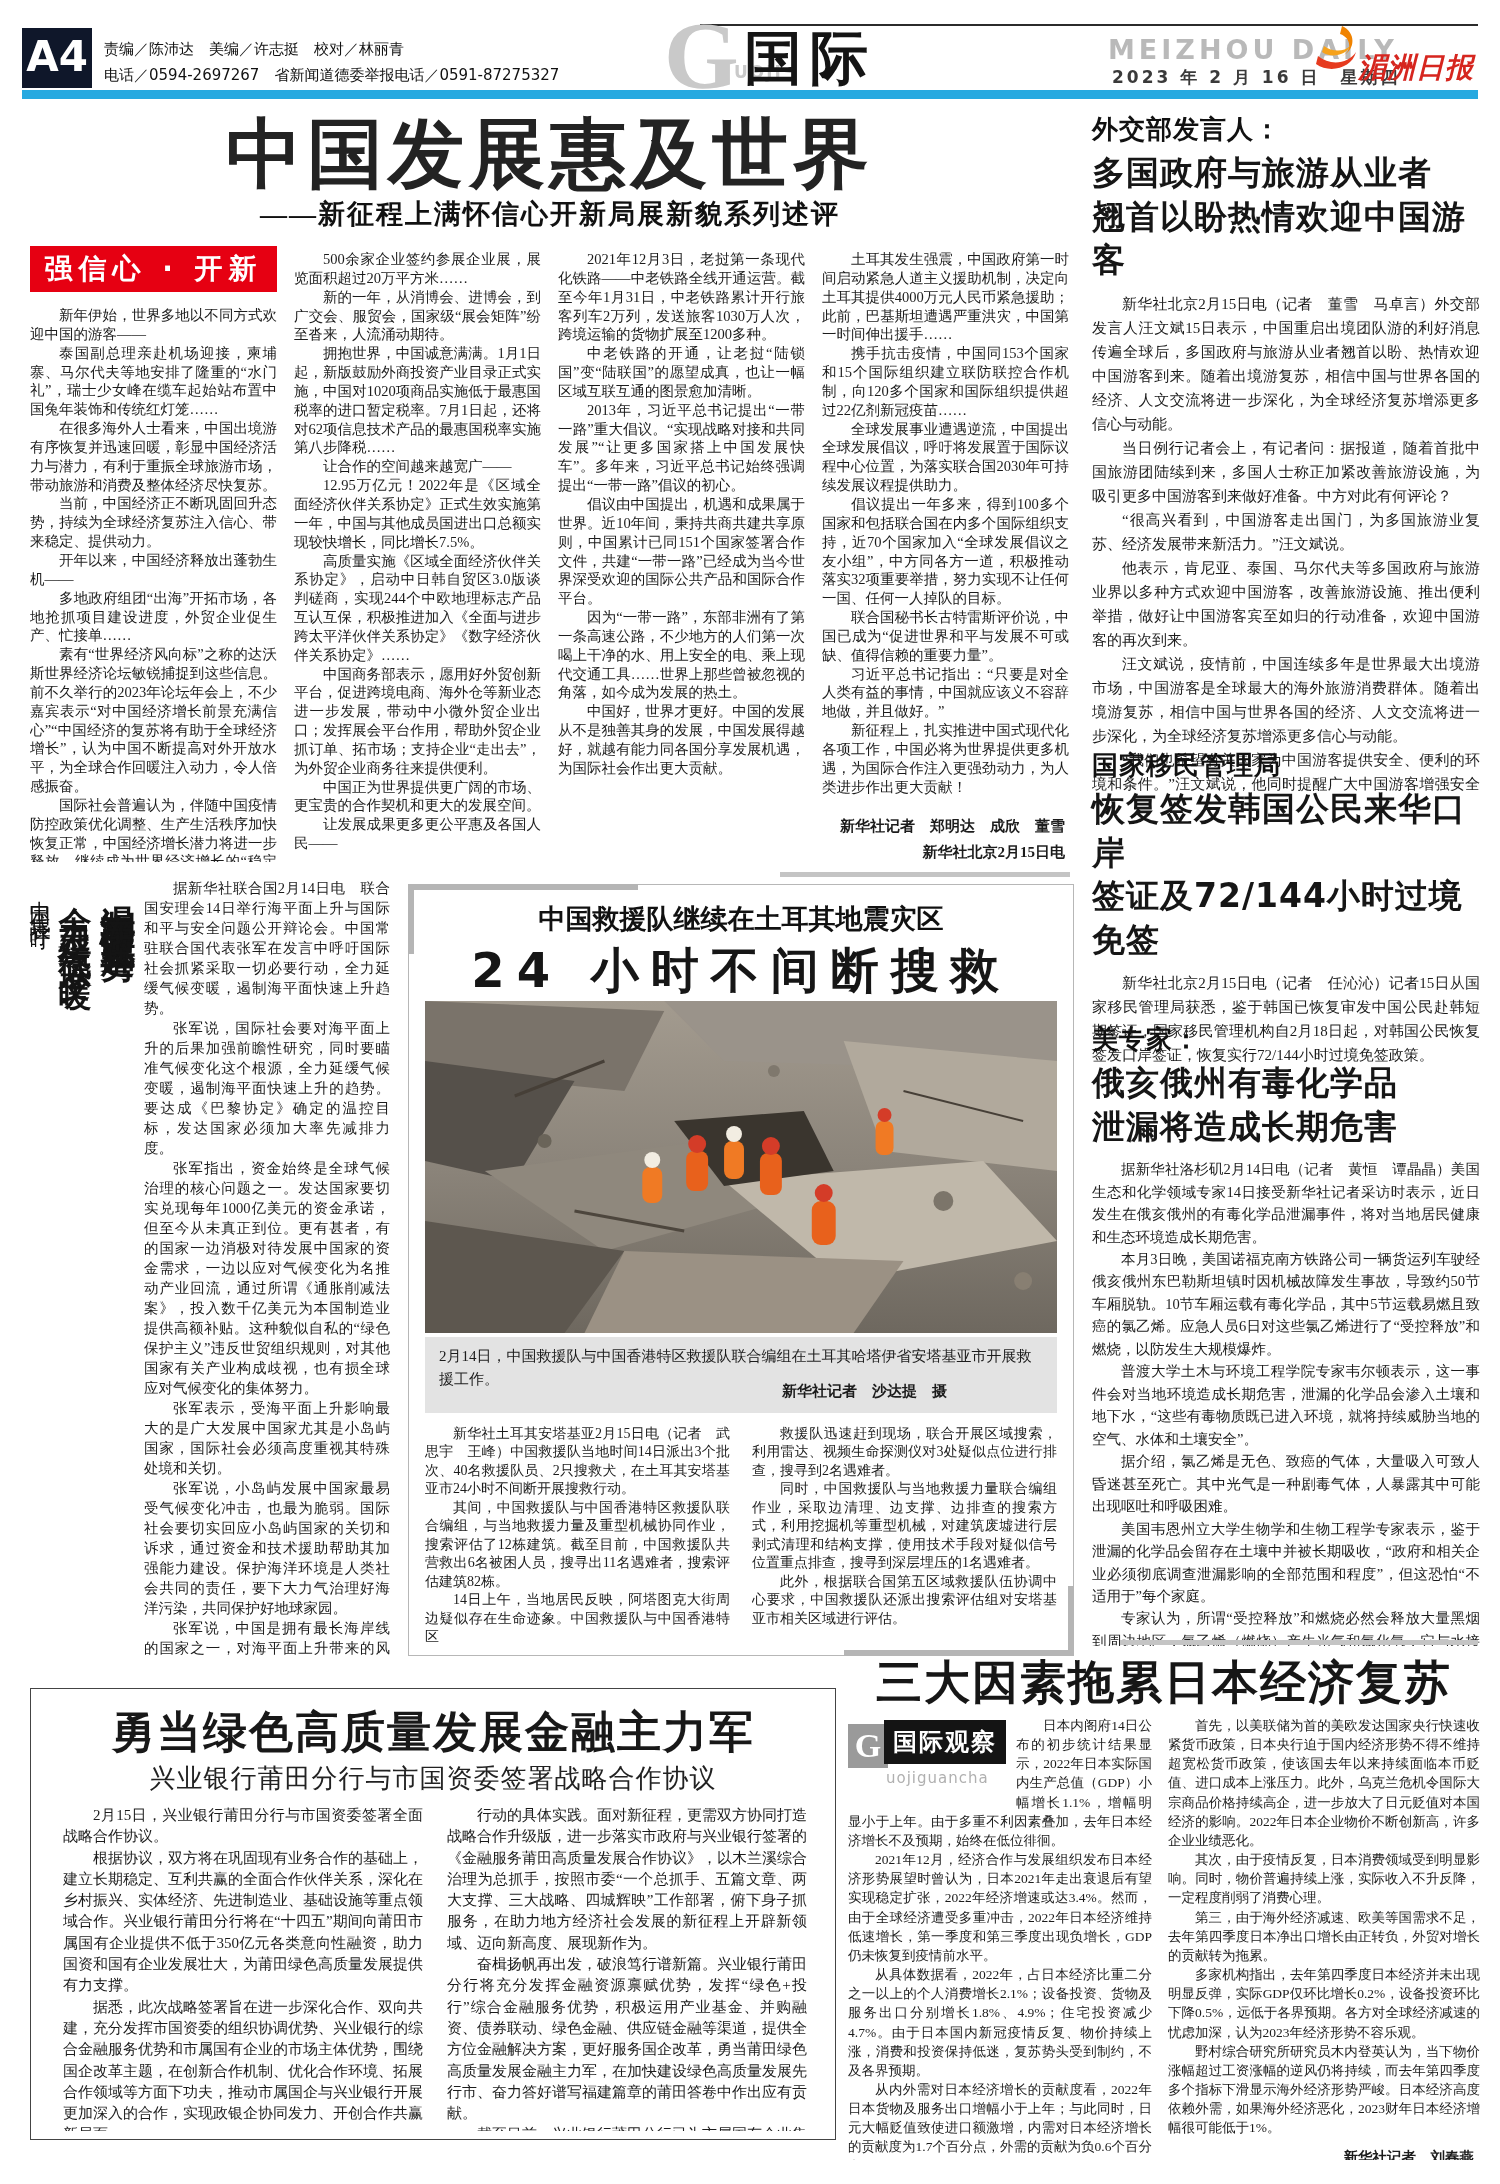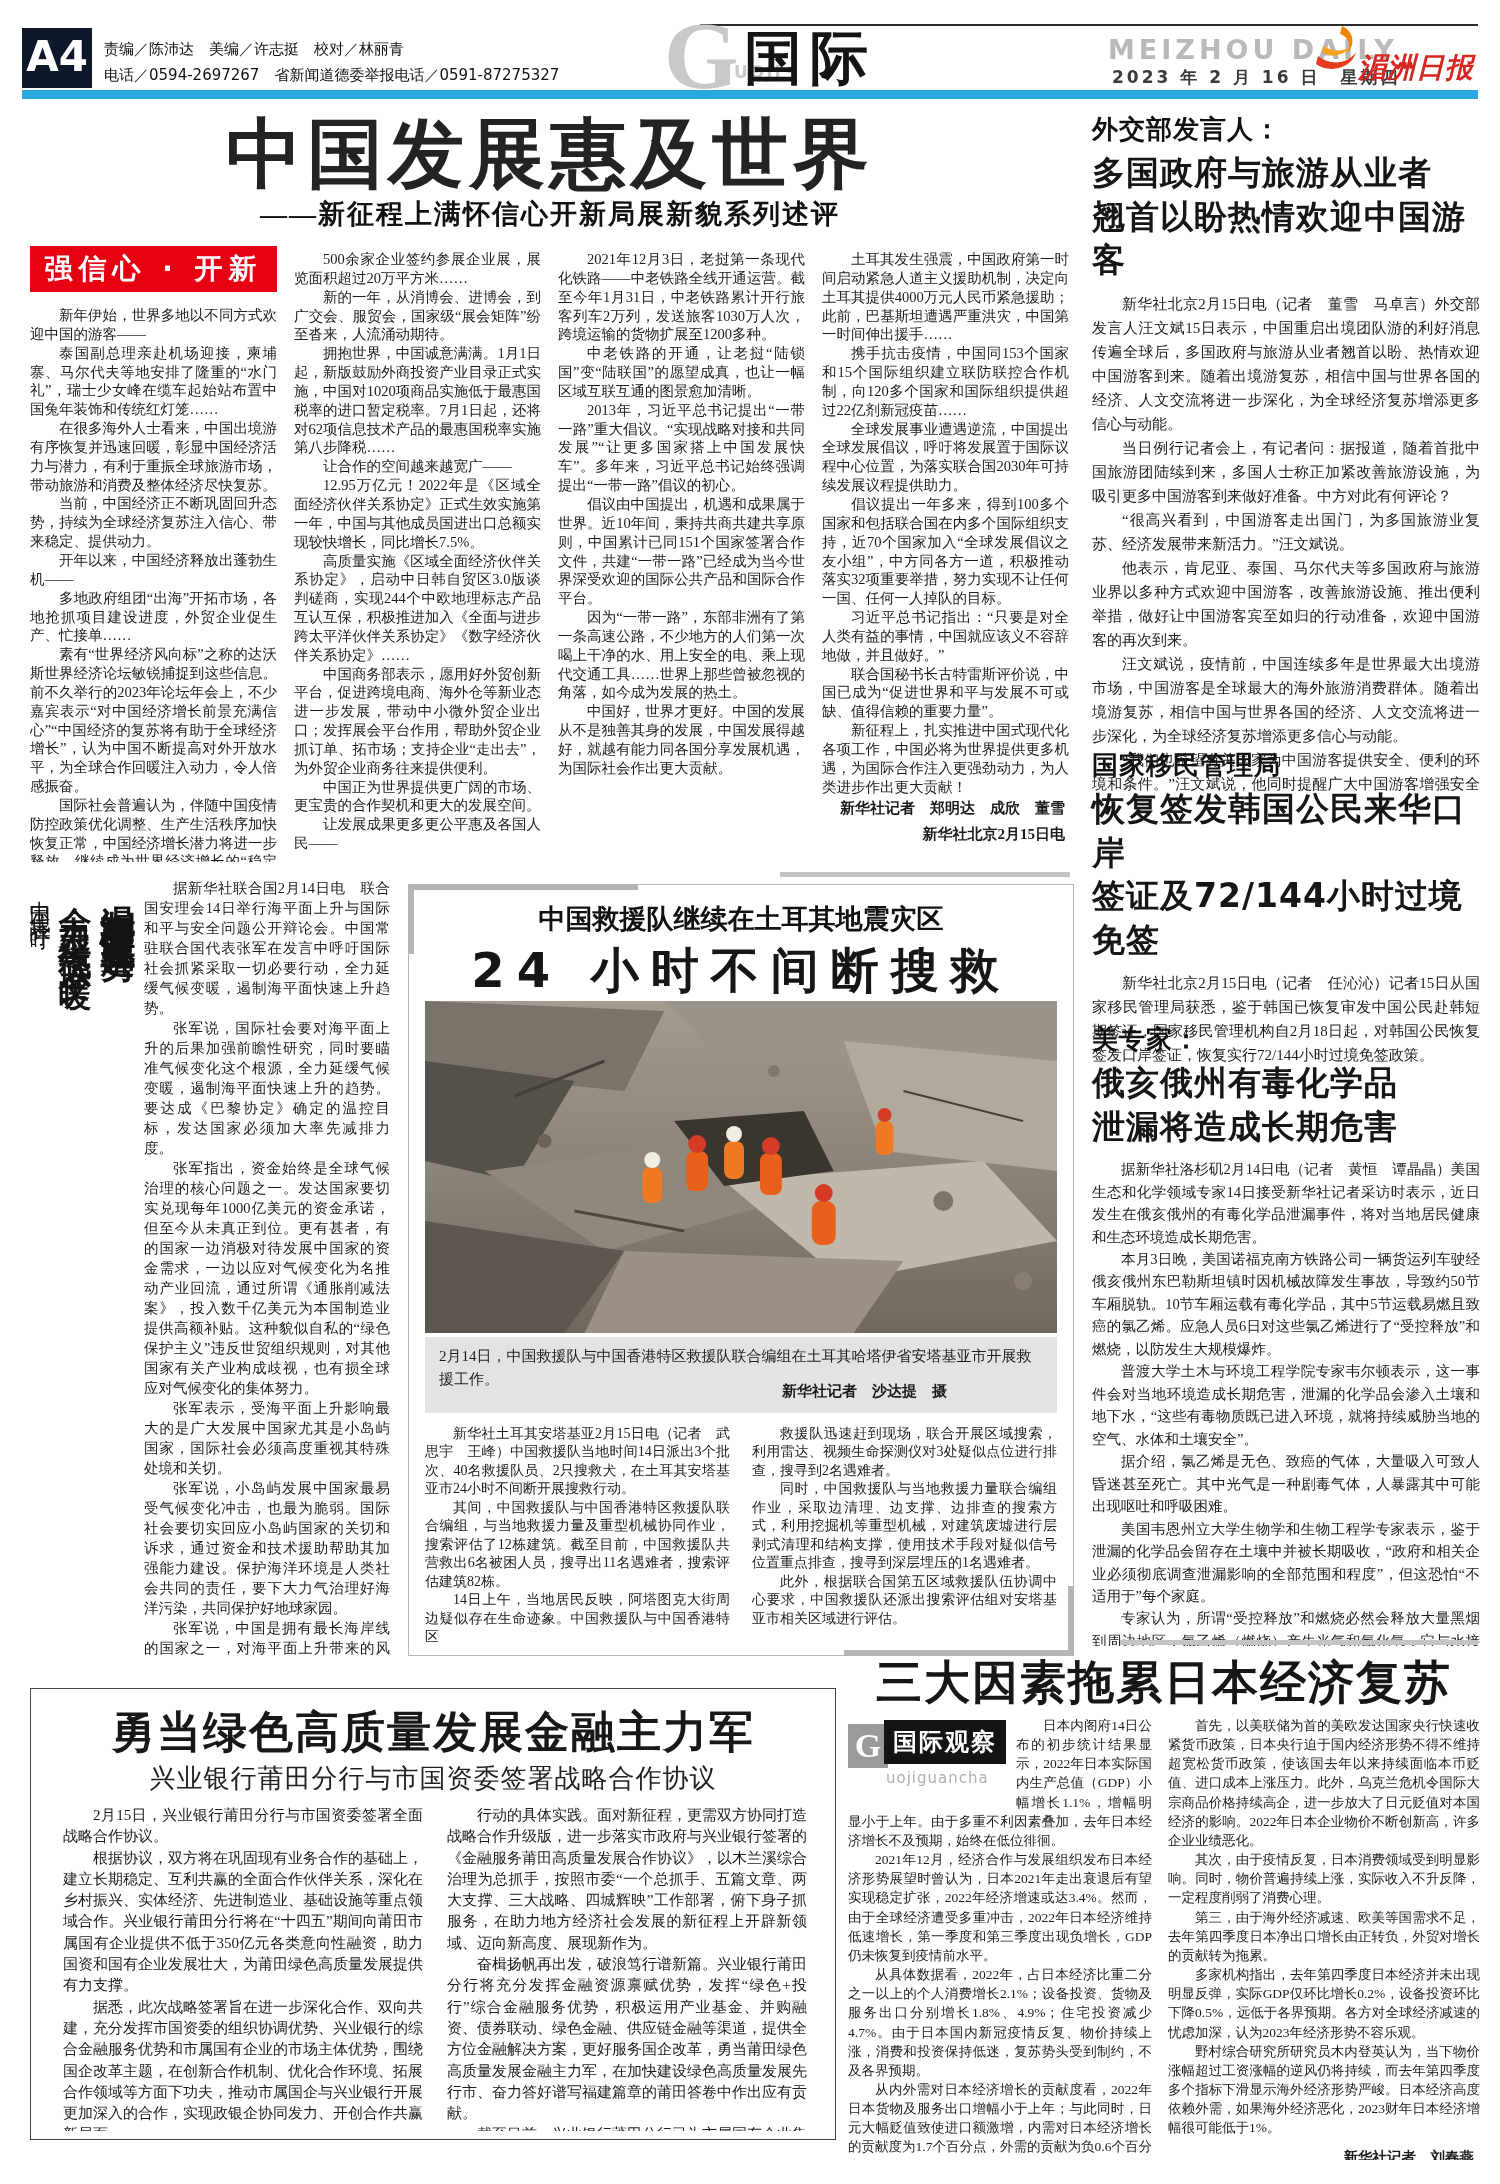--- a/index.html
+++ b/index.html
@@ -30,21 +30,21 @@
   .lead-subhead { left:30px; top:196px; width:1040px; text-align:center; font-size:27px; font-weight:600;
                   color:#111; letter-spacing:2px; }
   .lead-badge { left:30px; top:246px; width:247px; height:46px; background:#e60012; color:#fff;
                 font-size:28px; font-weight:bold; text-align:center; line-height:46px; letter-spacing:6px; }
   .lead-col { top:250px; width:247px; height:612px; overflow:hidden; font-size:14.5px; line-height:1.3; }
   .lead-col p, .body-col p { text-indent:2em; text-align:justify; margin:0; }
   #lead-c1 { left:30px;  top:306px; height:556px; }
   #lead-c2 { left:294px; }
   #lead-c3 { left:558px; }
   #lead-c4 { left:822px; }
-  .lead-byline { text-align:right; font-weight:bold; margin-top:0; font-size:15px; line-height:1.7; padding-right:4px; }
+  .lead-byline { text-align:right; font-weight:bold; margin-top:18px; font-size:15px; line-height:1.7; padding-right:4px; }
   .lead-rule { left:780px; top:872px; width:290px; height:5px; background:#c4c4c4; }
 
   
   .rail { left:1092px; width:388px; }
   .rail-kicker { font-size:26px; font-weight:600; color:#111; letter-spacing:1px; }
   .rail-title { font-size:33px; font-weight:900; color:#161616; line-height:1.32; letter-spacing:1px; }
   .rail-body { font-size:15px; line-height:1.6; overflow:hidden; }
   .rail-body p { text-indent:2em; text-align:justify; }
 
   
@@ -152,22 +152,22 @@
       <p>倡议由中国提出，机遇和成果属于世界。近10年间，秉持共商共建共享原则，中国累计已同151个国家签署合作文件，共建“一带一路”已经成为当今世界深受欢迎的国际公共产品和国际合作平台。</p>
       <p>因为“一带一路”，东部非洲有了第一条高速公路，不少地方的人们第一次喝上干净的水、用上安全的电、乘上现代交通工具……世界上那些曾被忽视的角落，如今成为发展的热土。</p>
       <p>中国好，世界才更好。中国的发展从不是独善其身的发展，中国发展得越好，就越有能力同各国分享发展机遇，为国际社会作出更大贡献。</p>
     </div>
   <div class="abs lead-col" id="lead-c4">
     <div>
         <p>土耳其发生强震，中国政府第一时间启动紧急人道主义援助机制，决定向土耳其提供4000万元人民币紧急援助；此前，巴基斯坦遭遇严重洪灾，中国第一时间伸出援手……</p>
         <p>携手抗击疫情，中国同153个国家和15个国际组织建立联防联控合作机制，向120多个国家和国际组织提供超过22亿剂新冠疫苗……</p>
         <p>全球发展事业遭遇逆流，中国提出全球发展倡议，呼吁将发展置于国际议程中心位置，为落实联合国2030年可持续发展议程提供助力。</p>
         <p>倡议提出一年多来，得到100多个国家和包括联合国在内多个国际组织支持，近70个国家加入“全球发展倡议之友小组”，中方同各方一道，积极推动落实32项重要举措，努力实现不让任何一国、任何一人掉队的目标。</p>
+        <p>联合国秘书长古特雷斯评价说，中国已成为“促进世界和平与发展不可或缺、值得信赖的重要力量”。</p>
         <p>习近平总书记指出：“只要是对全人类有益的事情，中国就应该义不容辞地做，并且做好。”</p>
-        <p>联合国秘书长古特雷斯评价说，中国已成为“促进世界和平与发展不可或缺、值得信赖的重要力量”。</p>
         <p>新征程上，扎实推进中国式现代化各项工作，中国必将为世界提供更多机遇，为国际合作注入更强劲动力，为人类进步作出更大贡献！</p>
       </div>
     <div class="lead-byline">
       <div>新华社记者　郑明达　成欣　董雪</div>
       <div>新华社北京2月15日电</div>
     </div>
   </div>
   <div class="abs lead-rule"></div>
 
   <div class="abs rail" style="top:112px;">

